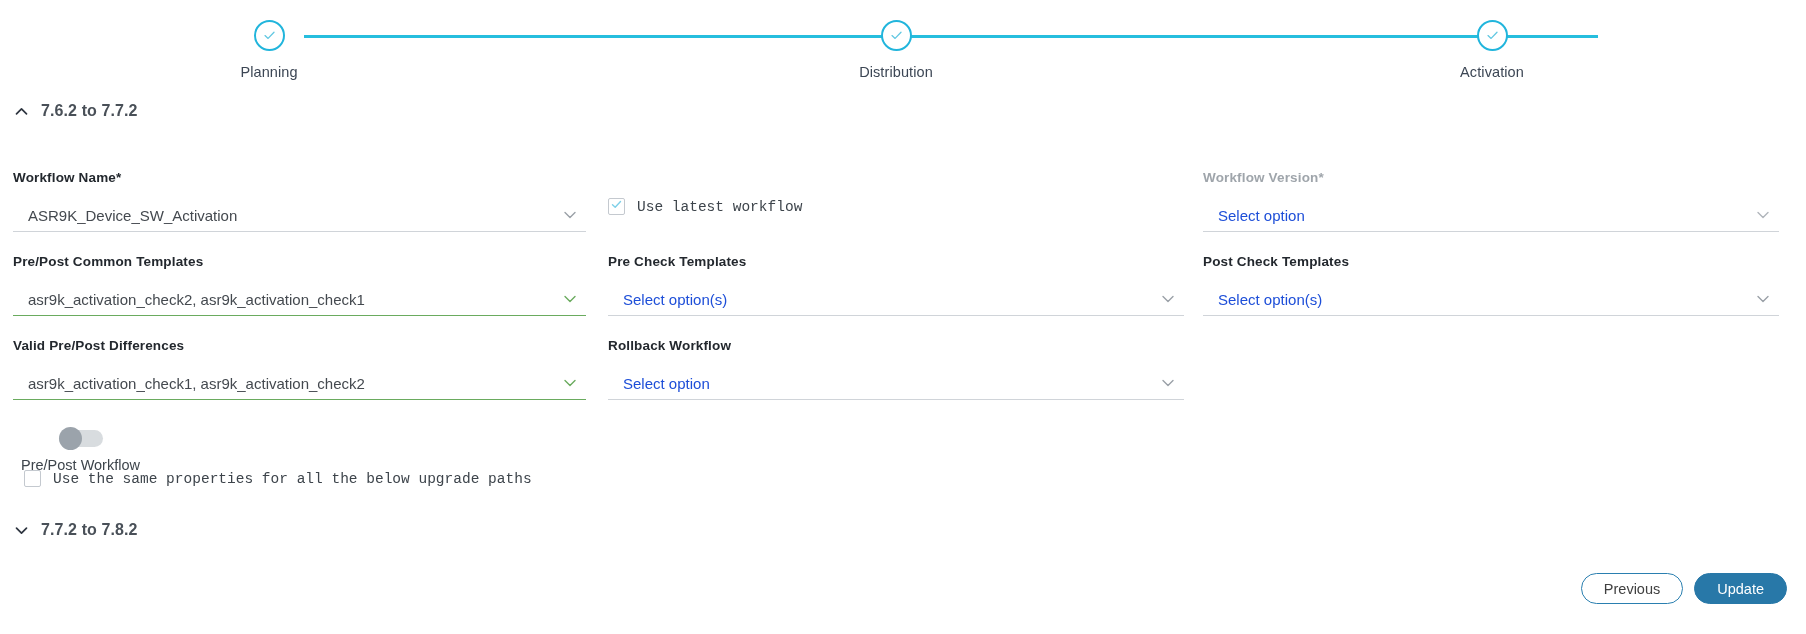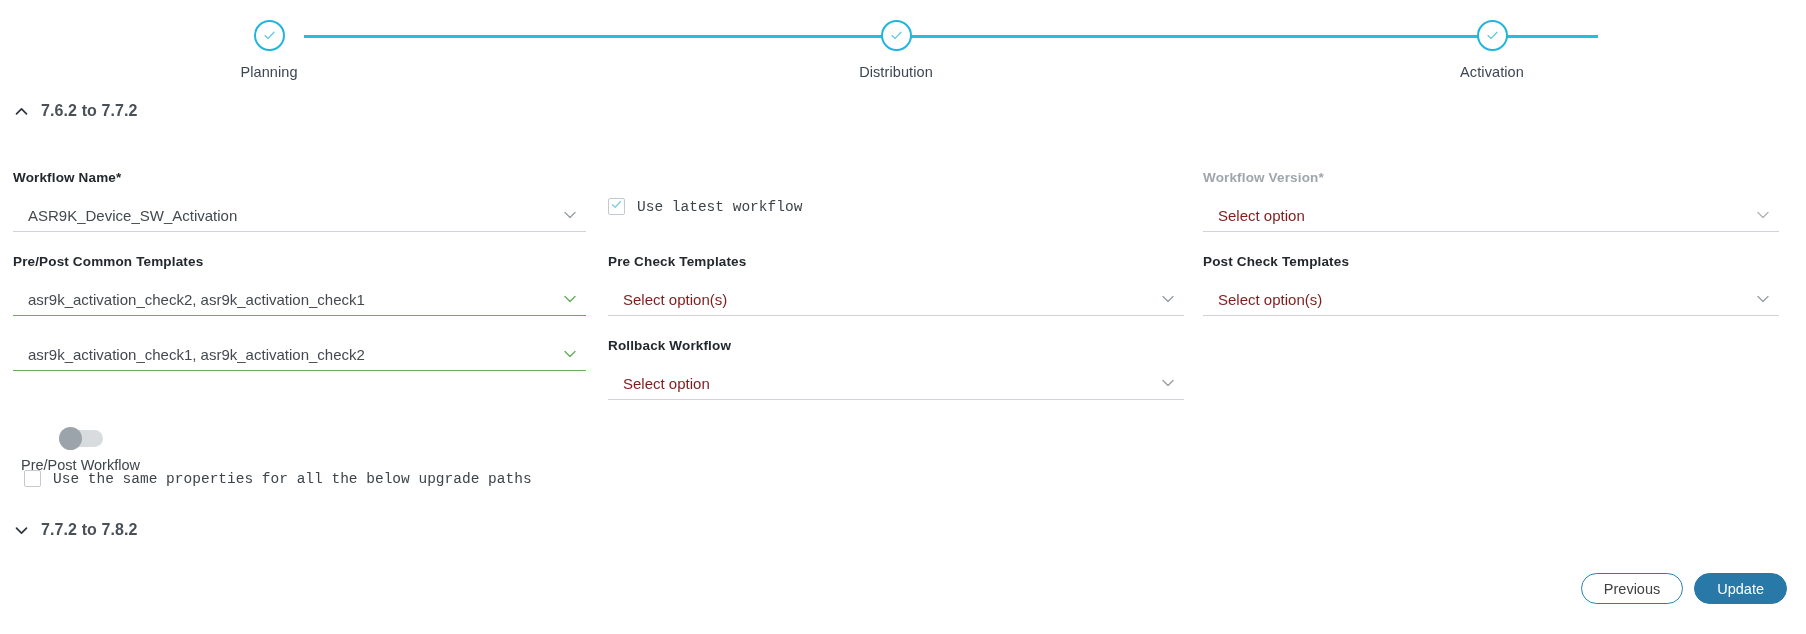--- a/index.html
+++ b/index.html
@@ -64,21 +64,21 @@
   .select-control {
     position: relative; height: 33px; border-bottom: 1px solid #d0d4d9;
     display: flex; align-items: center; cursor: pointer;
   }
   .select-control.valid { border-bottom: 1px solid #6aab5e; }
   .select-value {
     font-size: 15px; color: #44494f; padding-left: 15px;
     white-space: nowrap; overflow: hidden; text-overflow: ellipsis;
     flex: 1;
   }
-  .select-value.placeholder { color: #7f1d1d; }
+  .select-value.placeholder { color: #1d4ed8; }
   .select-chevron {
     position: absolute; right: 6px; top: 50%; transform: translateY(-50%);
     width: 20px; height: 20px;
   }
 
   
   .checkbox-row {
     position: absolute; display: flex; align-items: center; gap: 12px;
     cursor: pointer; user-select: none; font-family: Liberation Mono, monospace;
   }
@@ -233,20 +233,21 @@
             <svg width="20" height="20" viewBox="0 0 20 20">
               <path d="M5 7.5 L10 12.5 L15 7.5" fill="none" stroke="#9aa0a7" stroke-width="1.4" stroke-linecap="round" stroke-linejoin="round"></path>
             </svg>
           </span>
         </div>
       </div>
     </div>
 
     <div class="form-row">
       <div class="field col-1">
+        <div class="field-label">Valid Pre/Post Differences</div>
         <div class="select-control valid">
           <span class="select-value">asr9k_activation_check1, asr9k_activation_check2</span>
           <span class="select-chevron">
             <svg width="20" height="20" viewBox="0 0 20 20">
               <path d="M5 7.5 L10 12.5 L15 7.5" fill="none" stroke="#6aab5e" stroke-width="1.4" stroke-linecap="round" stroke-linejoin="round"></path>
             </svg>
           </span>
         </div>
       </div>
 

